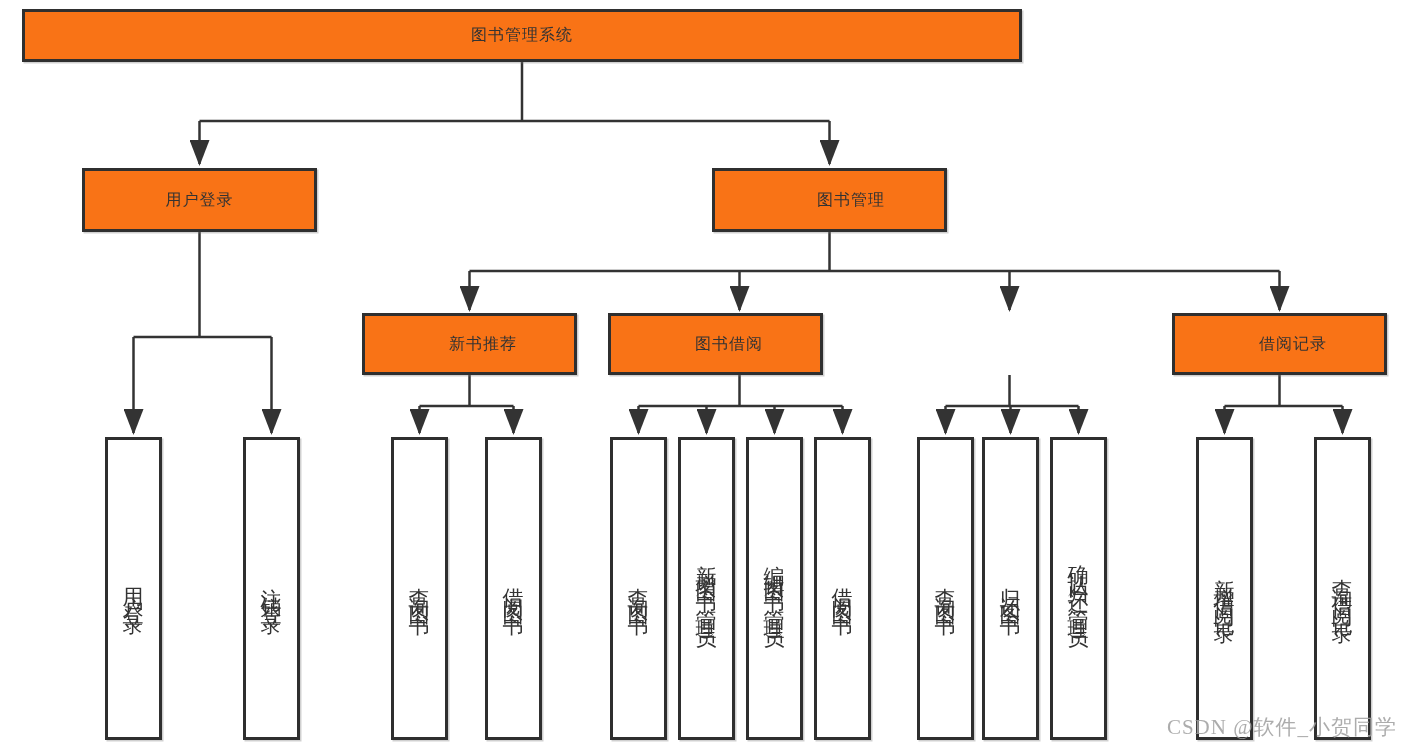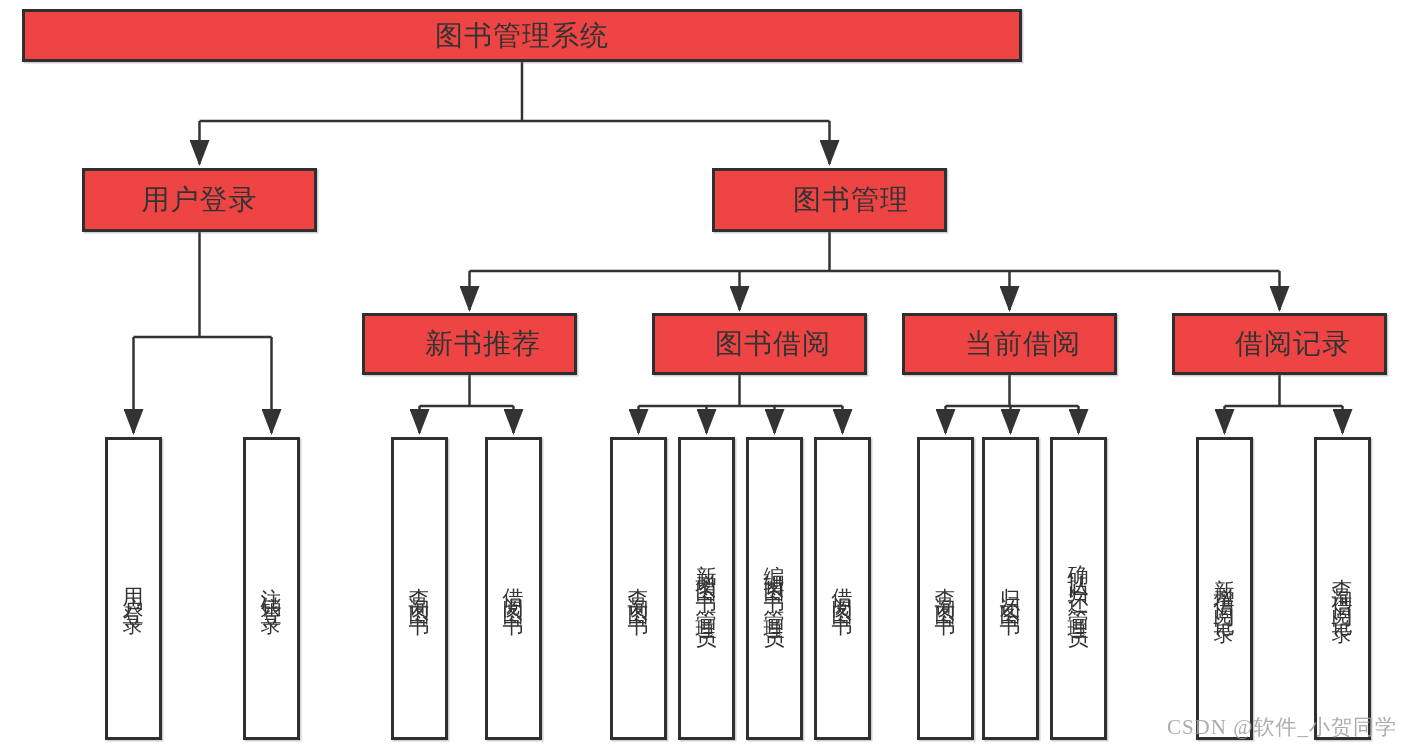--- a/index.html
+++ b/index.html
@@ -14,38 +14,38 @@
   }
   svg.connectors {
     position: absolute;
     left: 0; top: 0;
     width: 1405px; height: 747px;
     pointer-events: none;
   }
   .box {
     position: absolute;
     box-sizing: border-box;
-    background: #ef4444;
+    background: #f97316;
     border: 3px solid #2f2f2f;
     box-shadow: 1.5px 1.5px 0 rgba(120,120,120,0.35);
     display: flex;
     align-items: center;
     justify-content: center;
-    font-size: 28px;
+    font-size: 16px;
     letter-spacing: 1px;
     color: #333333;
     white-space: nowrap;
   }
   .root  { left: 22px;  top: 9px;   width: 1000px; height: 53px; }
   .lvl2  { top: 168px;  width: 235px; height: 64px; }
   .n-login { left: 82px; }
   .n-mgmt  { left: 712px; padding-left: 43px; }
   .lvl3  { top: 313px;  width: 215px; height: 62px; padding-left: 27px; }
   .n-l3-0 { left: 362px; }
-  .n-l3-1 { left: 652px; text-align: center; }
+  .n-l3-1 { left: 608px; text-align: center; }
   .n-l3-2 { left: 902px; }
   .n-l3-3 { left: 1172px; }
   .leaf {
     position: absolute;
     top: 437px;
     width: 57px;
     height: 303px;
     box-sizing: border-box;
     background: #ffffff;
     border: 3px solid #2f2f2f;
@@ -127,21 +127,20 @@
     </g>
   </svg>
 
   <div class="box root">图书管理系统</div>
 
   <div class="box lvl2 n-login">用户登录</div>
   <div class="box lvl2 n-mgmt">图书管理</div>
 
   <div class="box lvl3 n-l3-0">新书推荐</div>
   <div class="box lvl3 n-l3-1">图书借阅</div>
-  <div class="box lvl3 n-l3-2">当前借阅</div>
   <div class="box lvl3 n-l3-3">借阅记录</div>
 
   <div class="leaf" style="left:105px">
     <span>用户登录</span>
   </div>
   <div class="leaf" style="left:243px">
     <span>注销登录</span>
   </div>
 
   <div class="leaf" style="left:391px">

